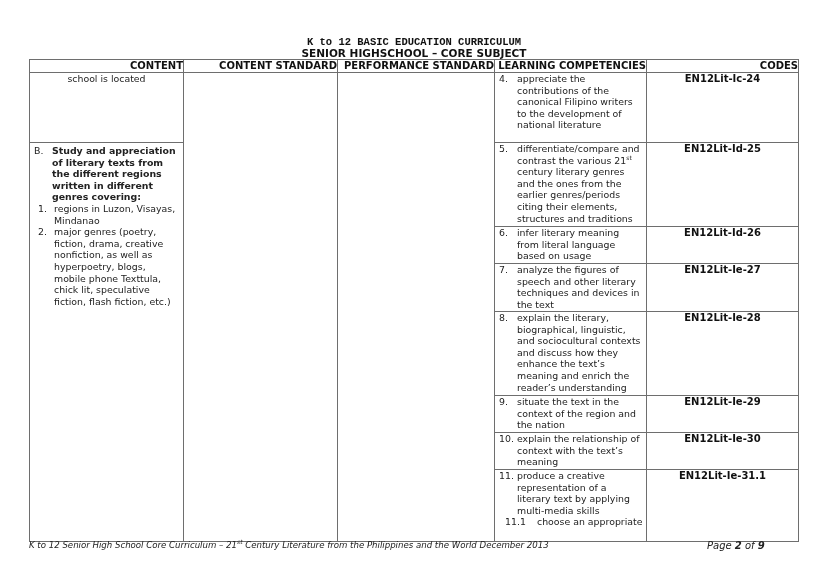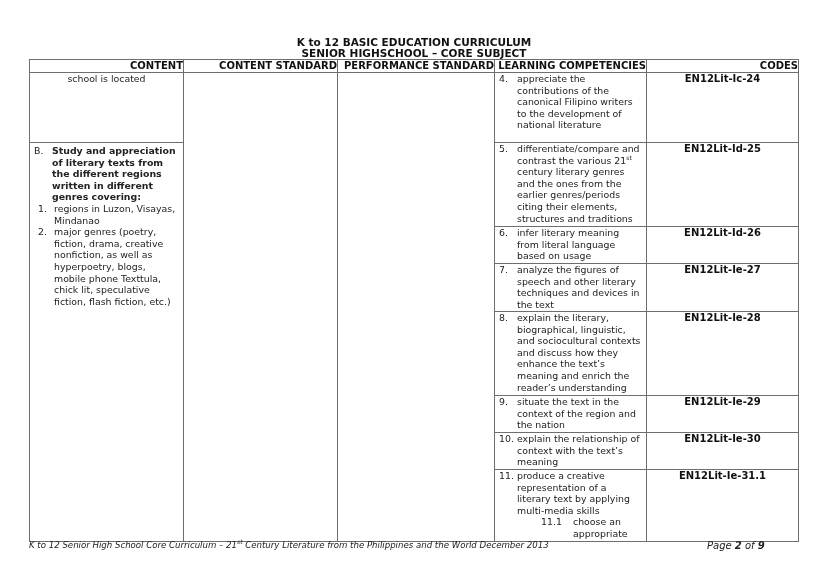--- a/index.html
+++ b/index.html
@@ -18,21 +18,21 @@
     .title {
       position: absolute;
       left: 0;
       width: 828px;
       text-align: center;
       font-weight: bold;
       font-size: 10.5px;
       line-height: 11px;
       color: #111;
     }
-    .title.t1 { top: 37px; }
+    .title.t1 { top: 37px; font-family: Liberation Mono, monospace; }
     .title.t2 { top: 48px; }
 
     table.curr {
       position: absolute;
       left: 29px;
       top: 59px;
       width: 769px;
       border-collapse: collapse;
       table-layout: fixed;
       font-size: 9.4px;
@@ -73,21 +73,20 @@
     .comp .txt {
       flex: 1;
     }
     .sub {
       display: flex;
       padding-left: 10px;
     }
     .sub .num {
       width: 32px;
       flex: none;
-      margin-left: 36px;
     }
     .contentB {
       padding: 2px 4px 0 4px;
     }
     .row-b {
       display: flex;
     }
     .row-b .num {
       width: 18px;
       flex: none;

